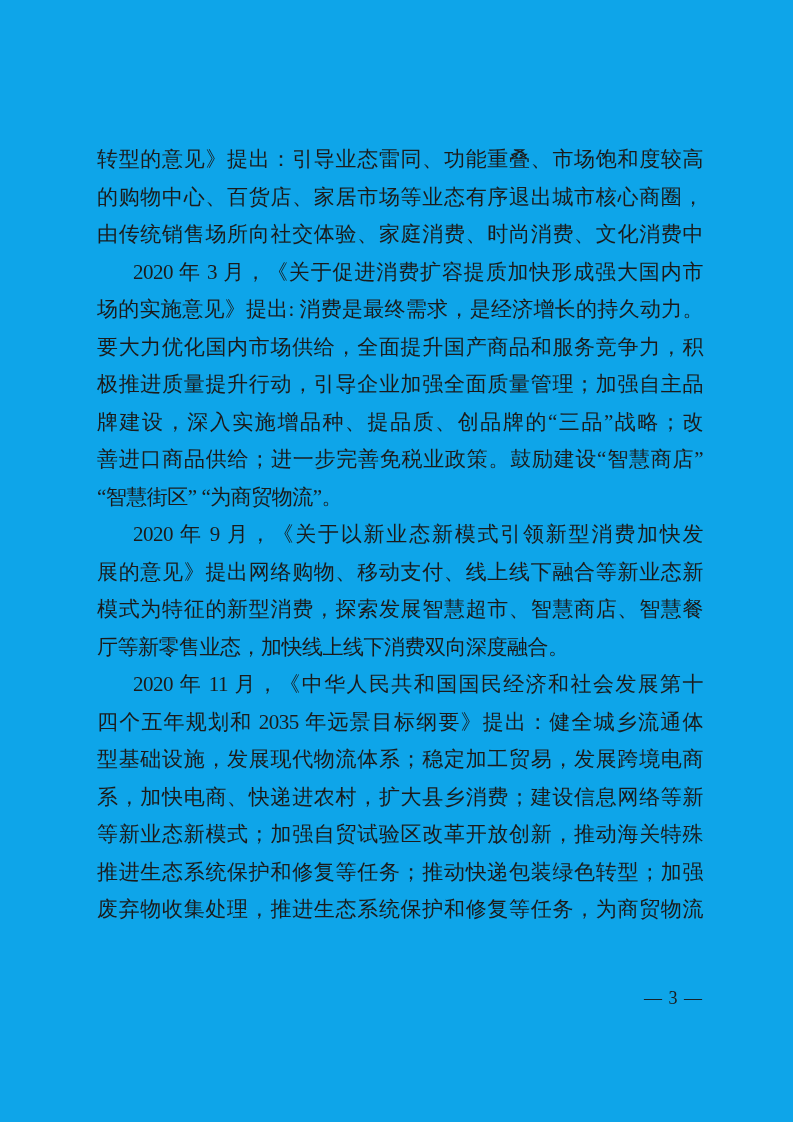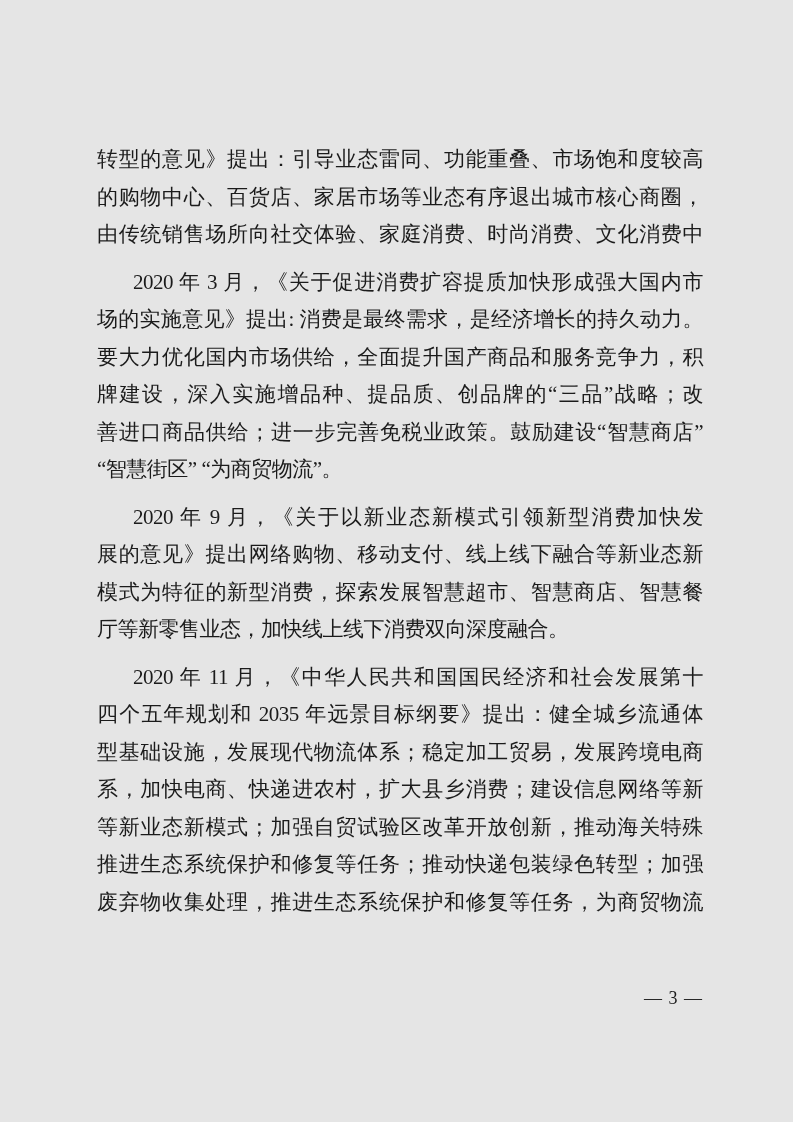--- a/index.html
+++ b/index.html
@@ -4,21 +4,21 @@
 <style>
   html, body {
     margin: 0;
     padding: 0;
     background: #ffffff;
   }
   .page {
     position: relative;
     width: 793px;
     height: 1122px;
-    background: #e5e5e5;
+    background: #0ea5e9;
     overflow: hidden;
     font-family: "Liberation Serif", "DejaVu Serif", serif;
     color: #1b1b1b;
   }
   .text-block {
     position: absolute;
     left: 97px;
     top: 141px;
     width: 606px;
     font-size: 21px;
@@ -36,21 +36,20 @@
     text-align-last: justify;
     text-justify: inter-character;
     height: 37.5px;
     overflow: visible;
   }
   .line.para-end {
     text-align-last: left;
   }
   .line.first-indent {
     text-indent: 36px;
-    margin-top: 10px;
   }
   .footer {
     position: absolute;
     left: 97px;
     top: 988px;
     width: 606px;
     text-align: right;
     font-size: 18px;
     letter-spacing: 1px;
     color: #1b1b1b;
@@ -66,20 +65,21 @@
     <div class="paragraph">
       <span class="line">转型的意见》提出：引导业态雷同、功能重叠、市场饱和度较高</span>
       <span class="line">的购物中心、百货店、家居市场等业态有序退出城市核心商圈，</span>
       <span class="line">由传统销售场所向社交体验、家庭消费、时尚消费、文化消费中</span>
     </div>
 
     <div class="paragraph">
       <span class="line first-indent">2020 年 3 月，《关于促进消费扩容提质加快形成强大国内市</span>
       <span class="line">场的实施意见》提出: 消费是最终需求，是经济增长的持久动力。</span>
       <span class="line">要大力优化国内市场供给，全面提升国产商品和服务竞争力，积</span>
+      <span class="line">极推进质量提升行动，引导企业加强全面质量管理；加强自主品</span>
       <span class="line">牌建设，深入实施增品种、提品质、创品牌的“三品”战略；改</span>
       <span class="line">善进口商品供给；进一步完善免税业政策。鼓励建设“智慧商店”</span>
       <span class="line para-end">“智慧街区” “为商贸物流”。</span>
     </div>
 
     <div class="paragraph">
       <span class="line first-indent">2020 年 9 月，《关于以新业态新模式引领新型消费加快发</span>
       <span class="line">展的意见》提出网络购物、移动支付、线上线下融合等新业态新</span>
       <span class="line">模式为特征的新型消费，探索发展智慧超市、智慧商店、智慧餐</span>
       <span class="line para-end">厅等新零售业态，加快线上线下消费双向深度融合。</span>

